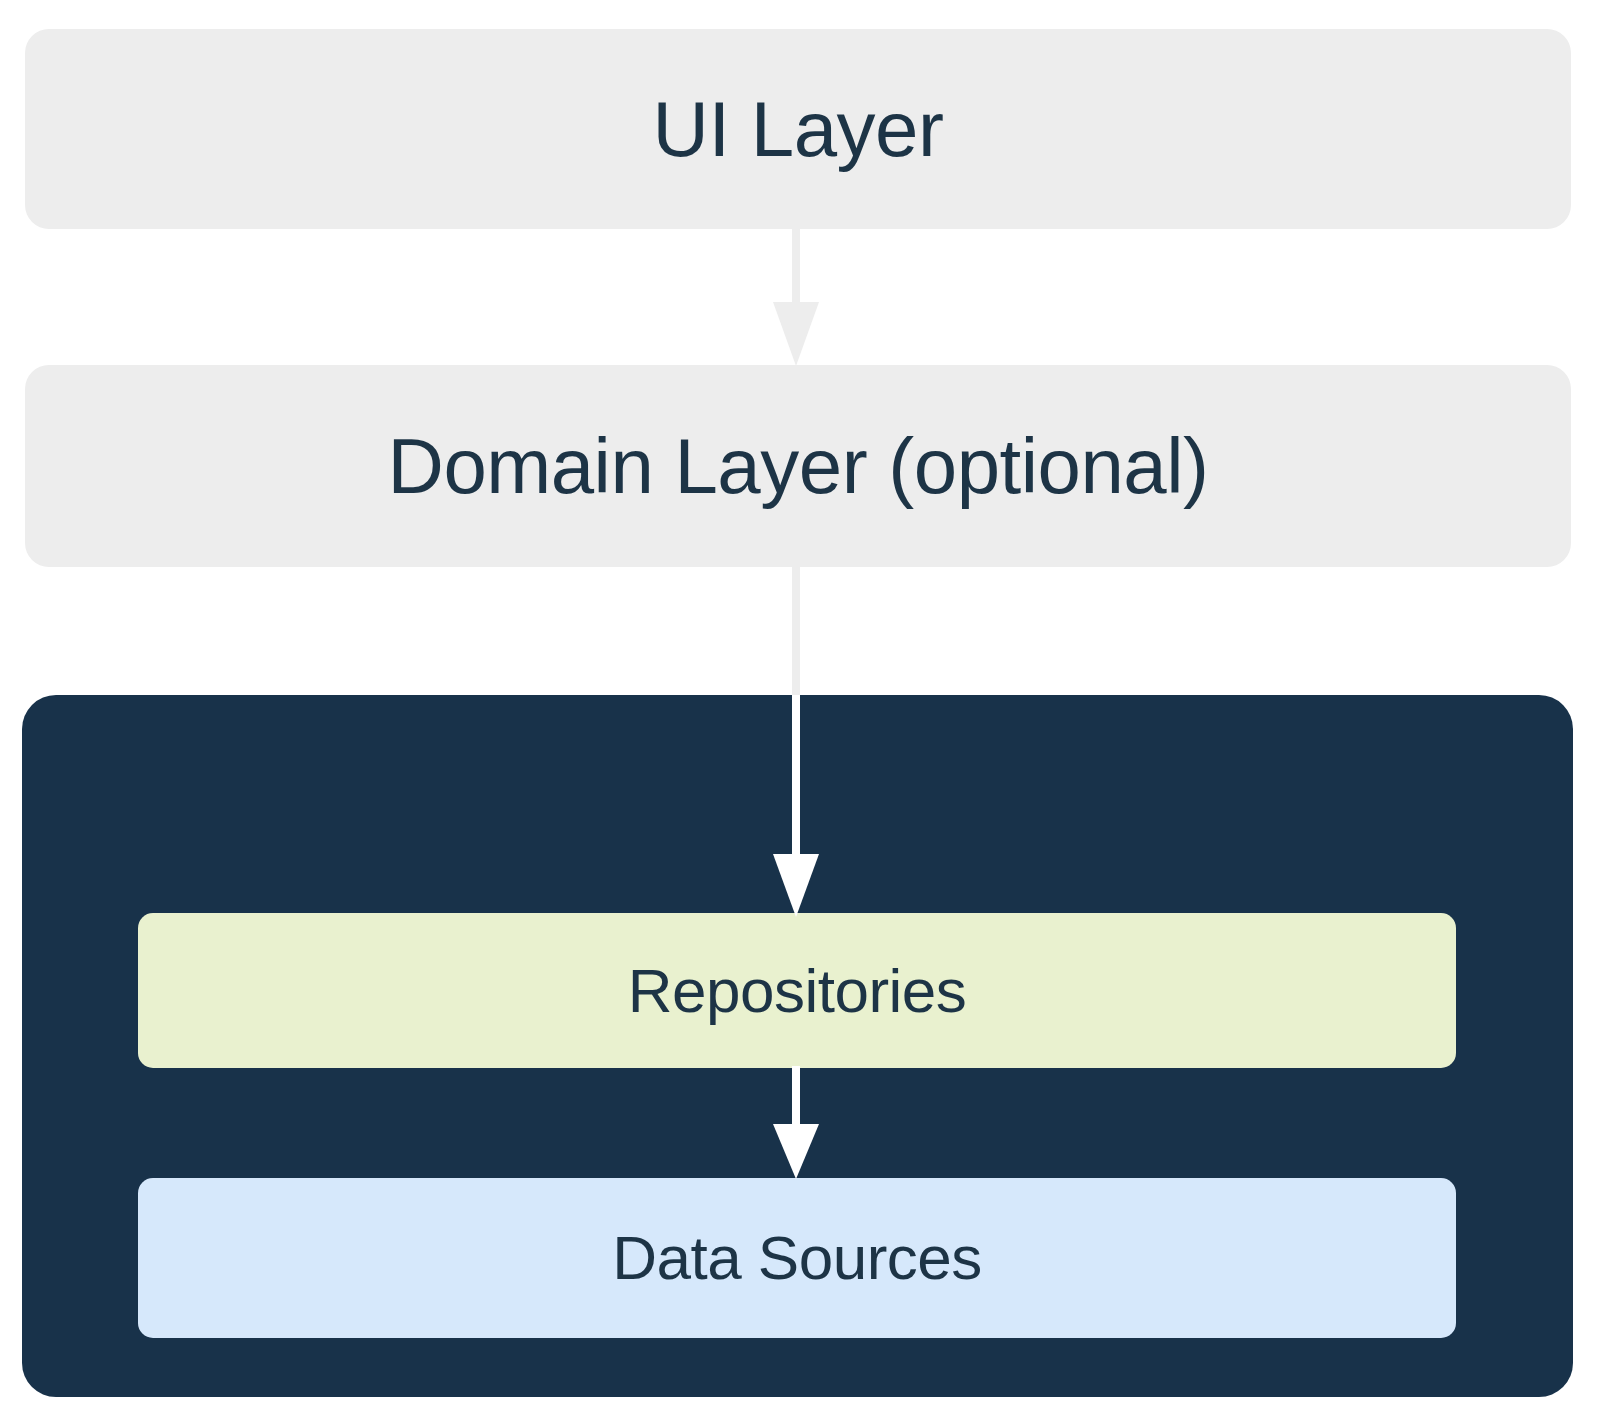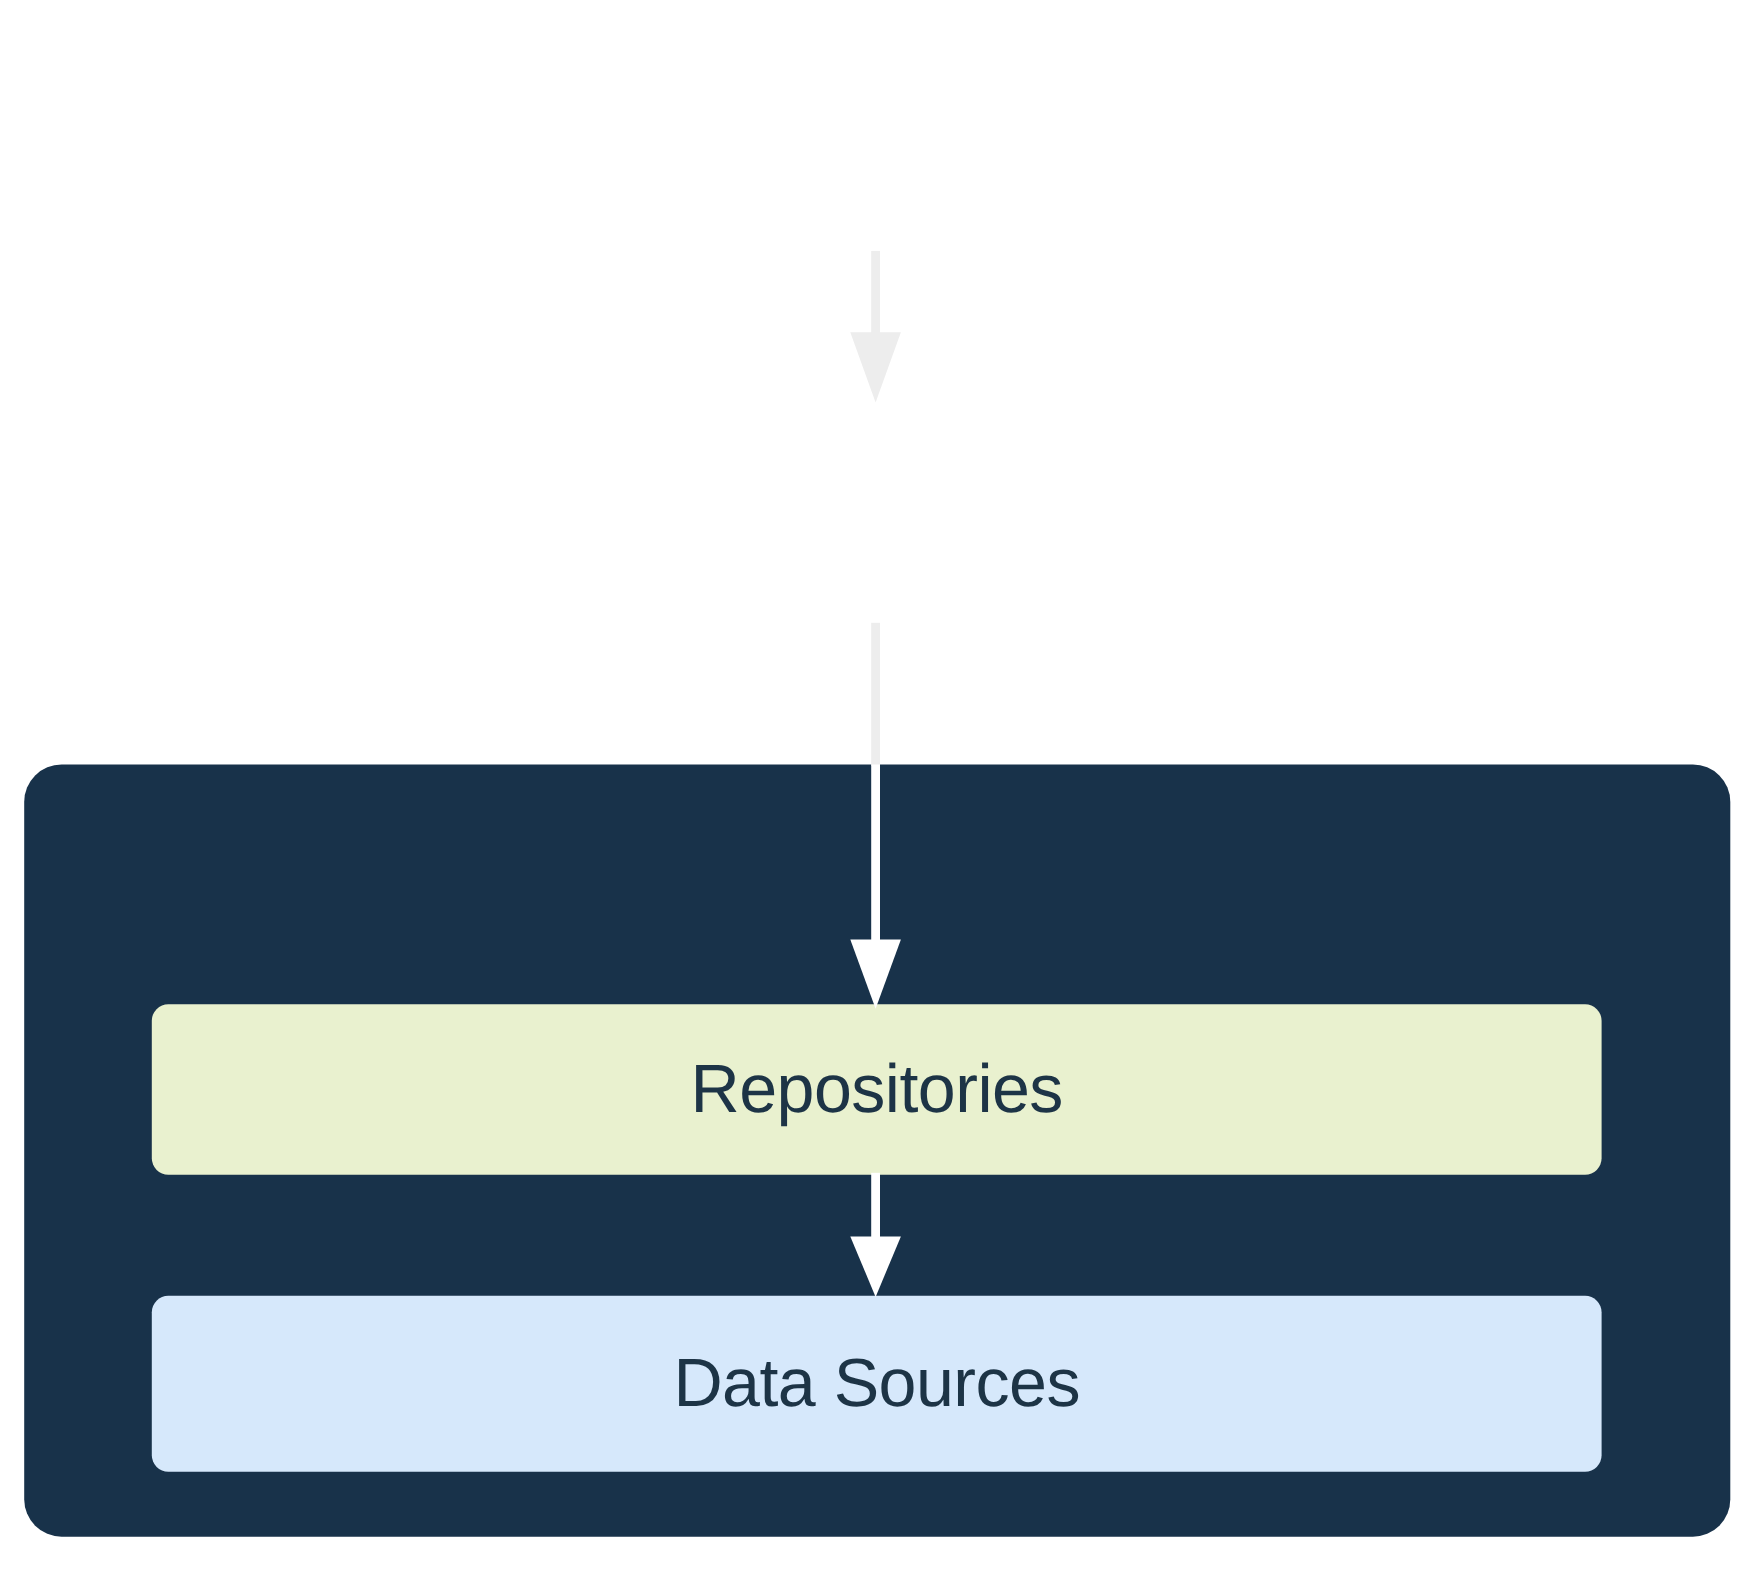--- a/index.html
+++ b/index.html
@@ -108,26 +108,32 @@
   }
   #arrow-ui-to-domain  { left: 746px; top: 228px;  width: 100px; height: 140px; }
   #arrow-domain-to-repo{ left: 746px; top: 566px;  width: 100px; height: 352px; }
   #arrow-repo-to-ds    { left: 746px; top: 1066px; width: 100px; height: 114px; }
 </style>
 </head>
 <body>
 
 <div id="canvas">
 
+  <div class="box" id="ui-layer-box">
+    <span class="box-label">UI Layer</span>
+  </div>
 
   <svg class="arrow" id="arrow-ui-to-domain" viewBox="0 0 100 140" width="100" height="140">
     <rect x="46" y="0" width="8" height="76" fill="#ededed"></rect>
     <polygon points="27,74 73,74 50,138" fill="#ededed"></polygon>
   </svg>
 
+  <div class="box" id="domain-layer-box">
+    <span class="box-label">Domain Layer (optional)</span>
+  </div>
 
   <div id="data-layer-box">
 
     <div class="box" id="data-sources-box" style="left:116px; top:483px;">
       <span class="box-label">Data Sources</span>
     </div>
 
     <div class="box" id="repositories-box" style="left:116px; top:218px;">
       <span class="box-label">Repositories</span>
     </div>

